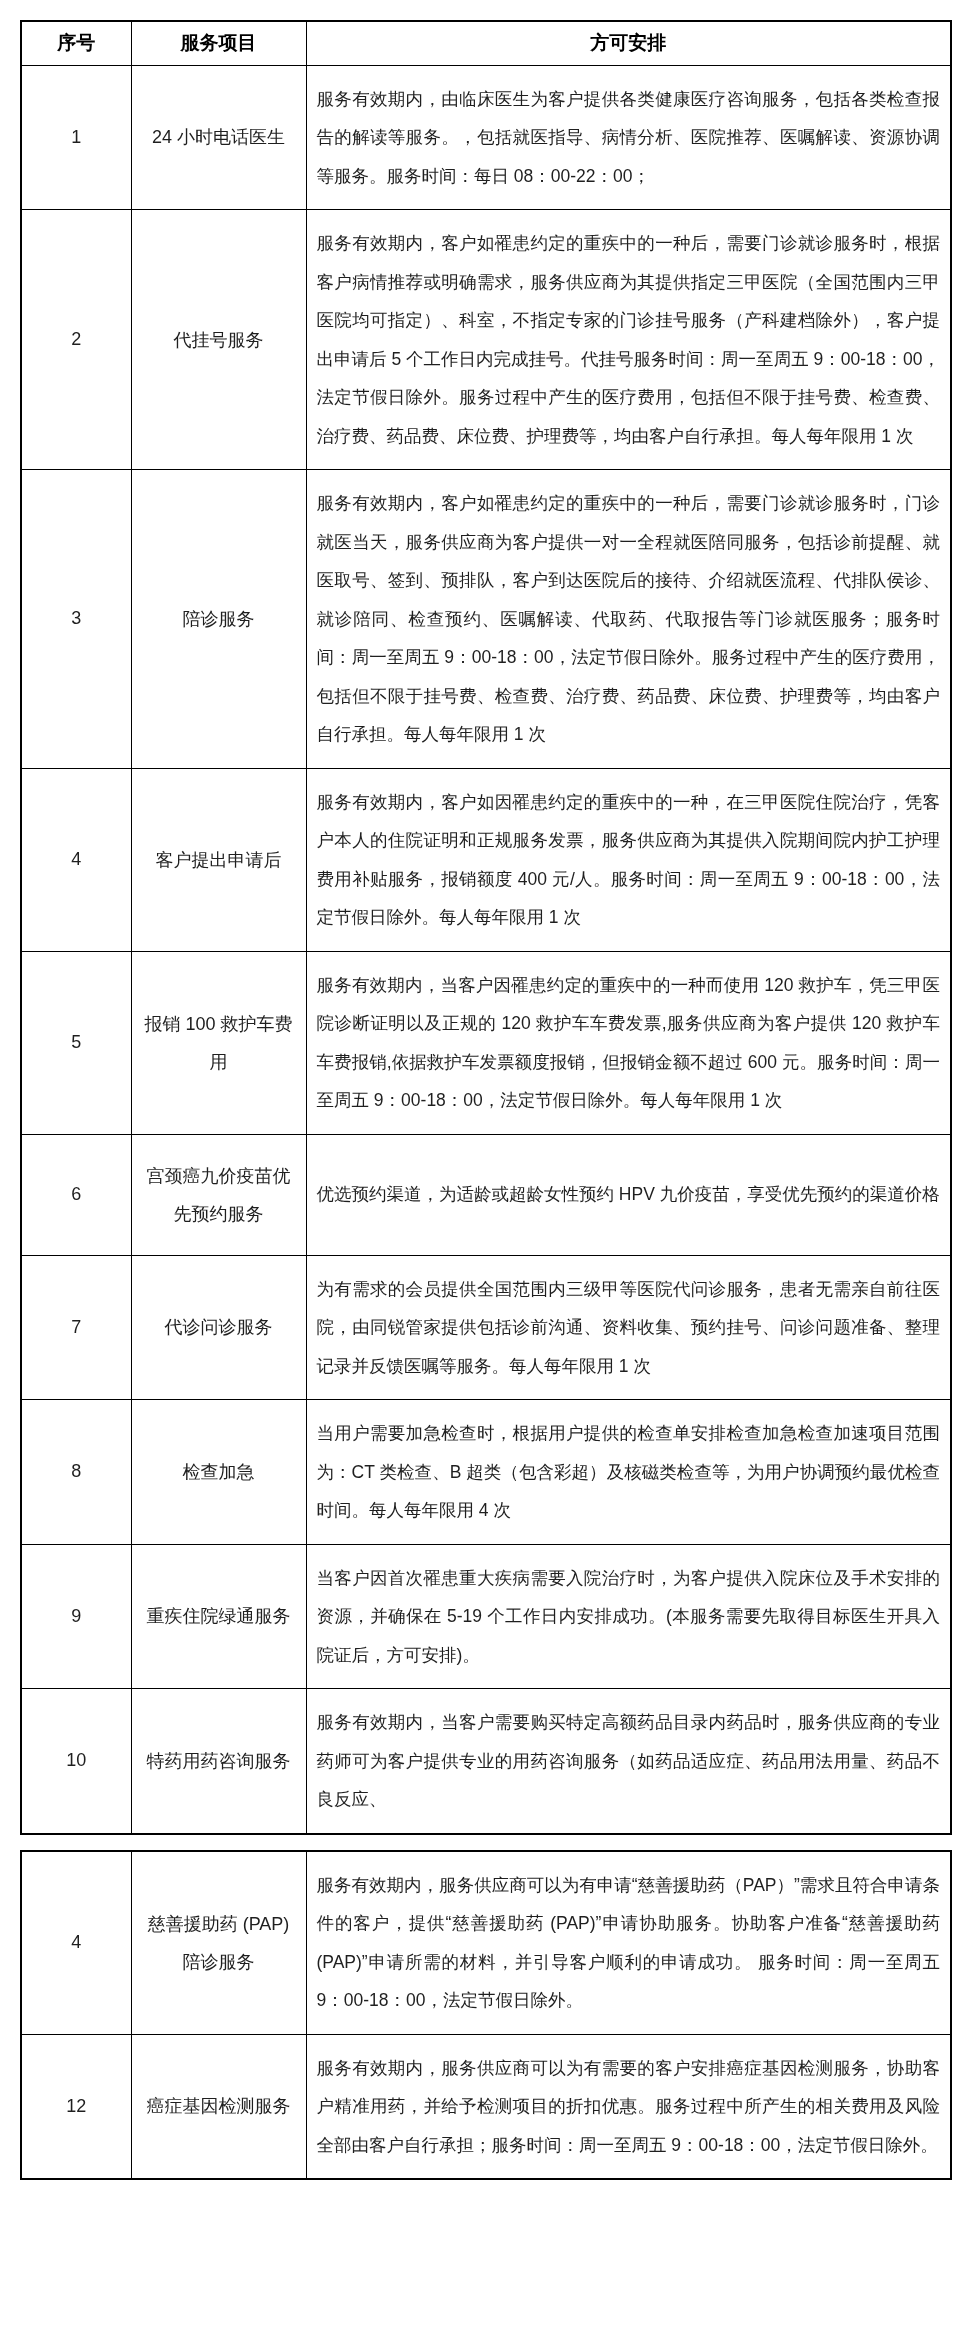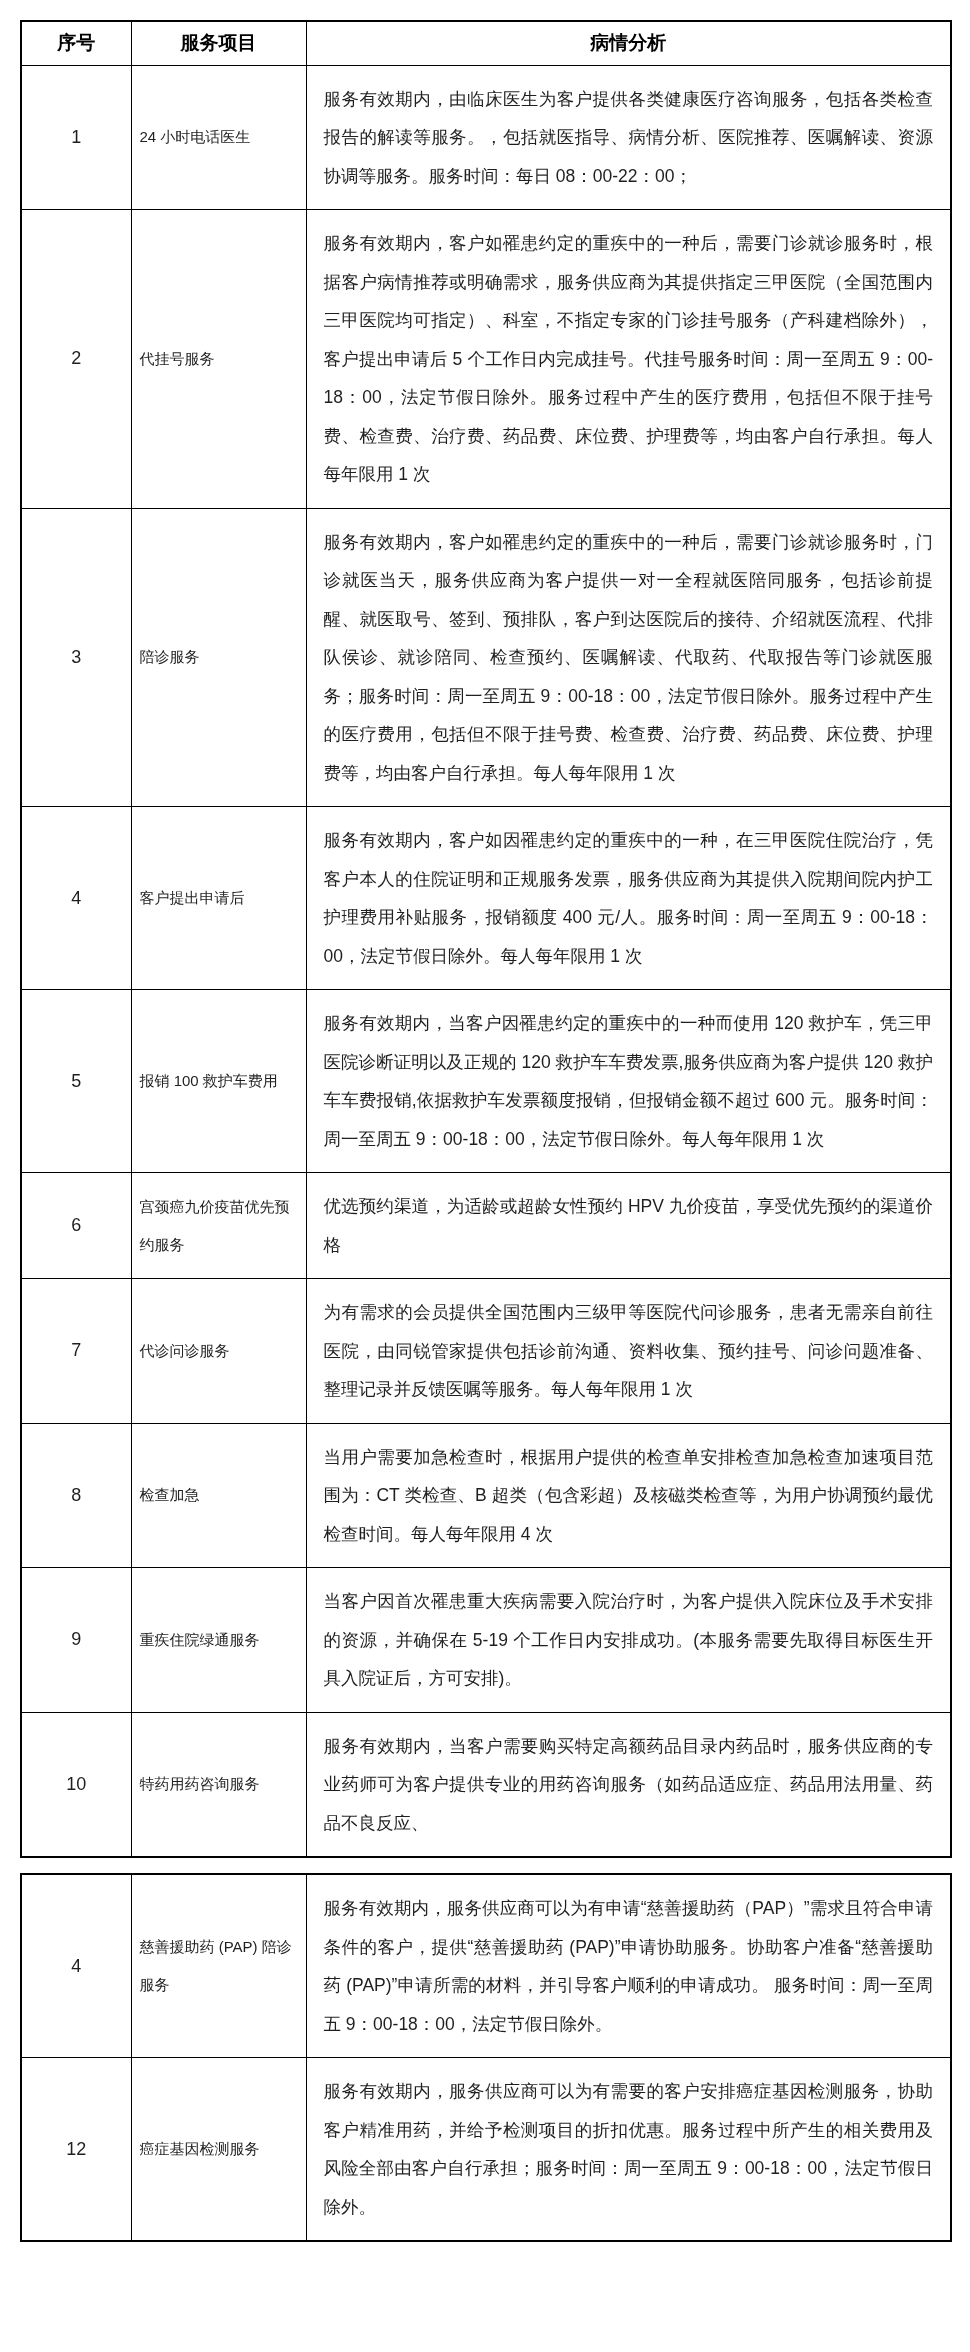--- a/index.html
+++ b/index.html
@@ -37,50 +37,51 @@
     padding: 2px 13px;
     color: #000000;
     margin-top: 32px;
   }
   td.cell-no {
     text-align: center;
     font-size: 18px;
     padding: 4px;
   }
   td.cell-item {
-    font-size: 15px;
+    text-align: center;
+    font-size: 18px;
     line-height: 38px;
-    padding: 10px 8px;
+    padding: 22px 8px;
   }
   td.cell-content {
     text-align: justify;
     font-size: 17.5px;
     line-height: 38.5px;
-    padding: 14px 17px;
+    padding: 14px 10px;
   }
   .page-gap {
     height: 15px;
   }
 </style>
 </head>
 <body>
 
 <div class="page">
 
   <table class="svc-table">
     <colgroup>
       <col class="c-no">
         <col class="c-item">
         <col class="c-cont">
     </colgroup>
     <thead>
       <tr>
         <th>序号</th>
         <th>服务项目</th>
-        <th>病情分析</th>
+        <th>方可安排</th>
       </tr>
     </thead>
     <tbody id="tbody-0">
         <tr>
     <td class="cell-no">1</td>
     <td class="cell-item">24 小时电话医生</td>
     <td class="cell-content">服务有效期内，由临床医生为客户提供各类健康医疗咨询服务，包括各类检查报告的解读等服务。，包括就医指导、病情分析、医院推荐、医嘱解读、资源协调等服务。服务时间：每日 08：00-22：00；</td>
   </tr>
         <tr>
     <td class="cell-no">2</td>

